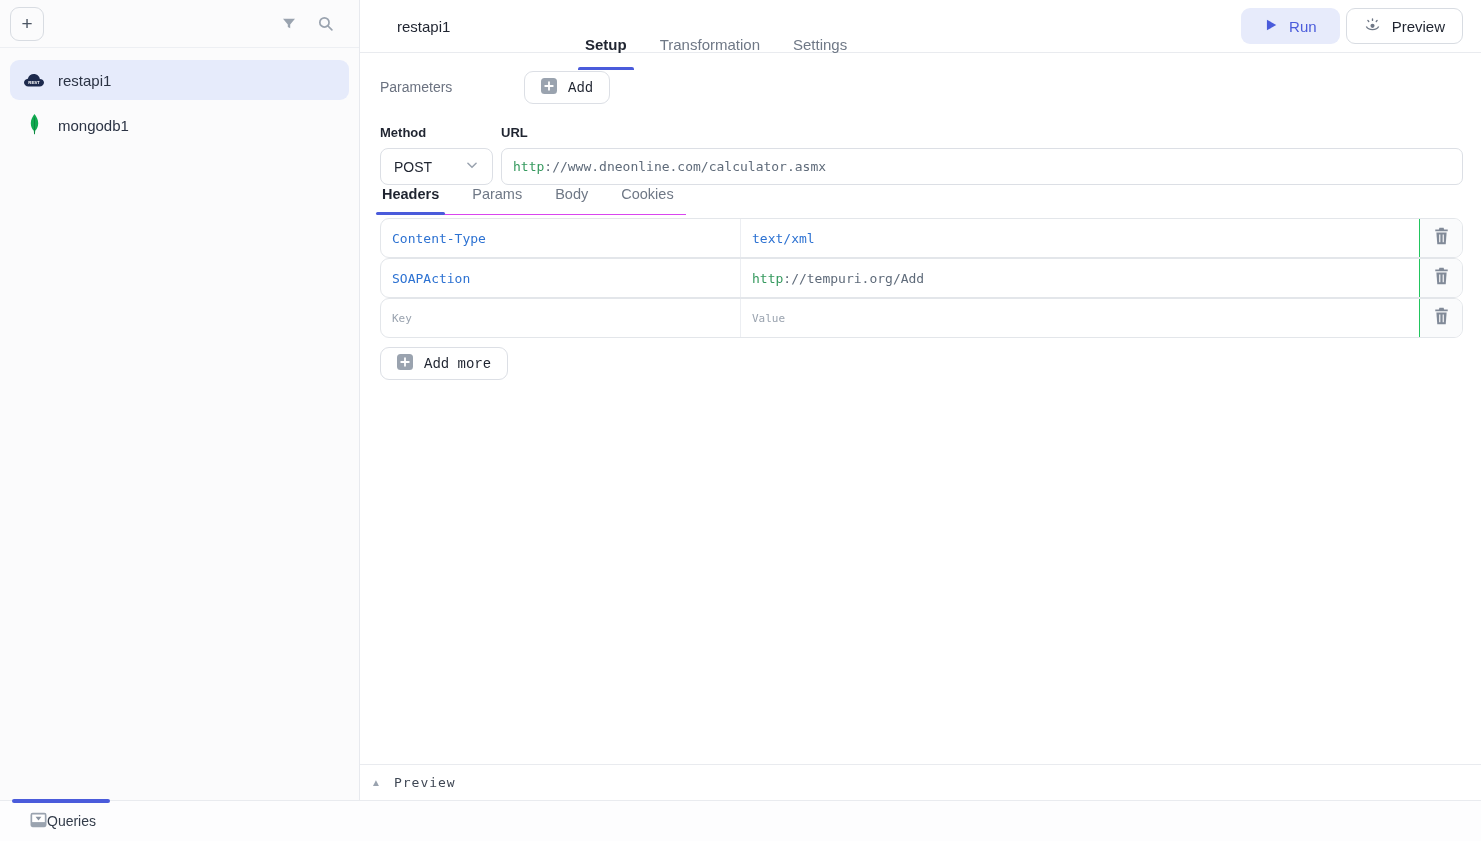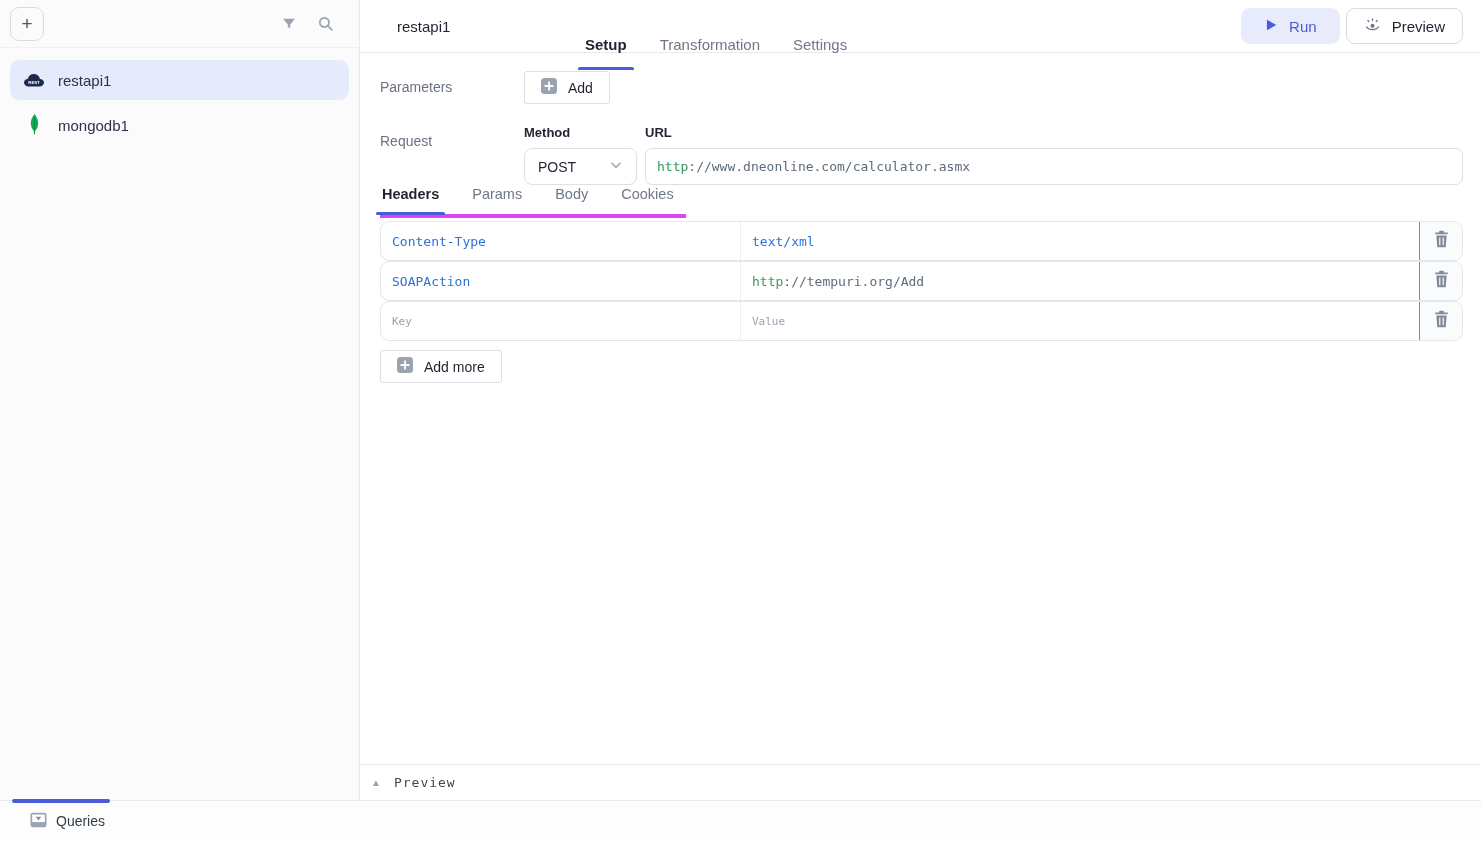--- a/index.html
+++ b/index.html
@@ -29,53 +29,53 @@
   .main-tab { font-size:15px; color:#6f7886; display:flex; align-items:center; position:relative; cursor:pointer; }
   .main-tab.active { color:#1f2430; font-weight:600; }
   .main-tab.active::after { content:""; position:absolute; bottom:0; left:-7px; right:-7px; height:3px; background:#4a5bdb; border-radius:2px 2px 0 0; }
   .header-actions { margin-left:auto; display:flex; gap:6px; }
   .run-btn { height:36px; padding:0 23px; background:#e7ebfb; border:none; border-radius:9px; color:#4a5bdb; font-size:15px; font-weight:500; font-family:inherit; display:flex; align-items:center; gap:11px; cursor:pointer;text-align:right; }
   .preview-btn { height:36px; padding:0 17px; background:#fff; border:1px solid #d8dce2; border-radius:9px; color:#1f2430; font-size:15px; font-weight:500; font-family:inherit; display:flex; align-items:center; gap:11px; cursor:pointer; }
 
   .content { flex:1; padding:18px 18px 0 20px; min-height:0; }
   .form-row { display:flex; }
   .row-label { width:144px; flex:0 0 144px; font-size:14px; color:#6b7280; padding-top:8px; }
-  .btn-light { display:inline-flex; align-items:center; gap:11px; height:33px; padding:0 16px; background:#fff; border:1px solid #dcdfe5; border-radius:3px; font-size:14px; color:#1f2430; font-family:Liberation Sans, sans-serif; cursor:pointer; }
+  .btn-light { display:inline-flex; align-items:center; gap:11px; height:33px; padding:0 16px; background:#fff; border:1px solid #dcdfe5; border-radius:9px; font-size:14px; color:#1f2430; font-family:Liberation Mono, monospace; cursor:pointer; }
   .request-row { margin-top:21px; }
   .request-fields { display:flex; gap:8px; flex:1; padding-right:0; }
   .field-col .field-label { display:block; font-size:13px; font-weight:700; color:#1f2430; margin-bottom:8px; }
   .url-col { flex:1; }
   .method-select { width:113px; height:37px; border:1px solid #dcdfe5; border-radius:8px; background:#fff; display:flex; align-items:center; justify-content:space-between; padding:0 13px; font-size:14px; color:#1f2430; cursor:pointer; }
   .url-field { height:37px; border:1px solid #dcdfe5; border-radius:7px; background:#fff; display:flex; align-items:center; padding:0 11px; font-family:"DejaVu Sans Mono", monospace; font-size:13px; cursor:text; }
   .code-green { color:#35995e; }
   .code-slate { color:#5f6b7a; }
   .code-blue  { color:#2d72d2; }
 
-  .section-tabs { display:inline-flex; gap:29px; border-bottom:4px solid #d946ef; padding-right:10px;justify-content:space-between; }
+  .section-tabs { display:inline-flex; gap:29px; border-bottom:1px solid #d946ef; padding-right:10px;justify-content:space-between; }
   .section-tab { font-size:14.5px; color:#6f7886; padding:0 2px 12px 2px; position:relative; cursor:pointer; }
   .section-tab.active { color:#1f2430; font-weight:600; }
   .section-tab.active::after { content:""; position:absolute; left:-4px; right:-4px; bottom:-1px; height:3px; background:#4a5bdb; border-radius:2px; }
 
   .kv-rows { margin-top:3px; display:flex; flex-direction:column; }
   .kv-row { width:1083px; height:40px; border:1px solid #e3e6ea; border-radius:9px; background:#fff; display:flex; overflow:hidden; }
   .kv-key { width:360px; flex:0 0 360px; border-right:1px solid #eceef2; display:flex; align-items:center; padding:0 11px; font-family:"DejaVu Sans Mono", monospace; font-size:13px; cursor:text; }
   .kv-value { flex:1; border-right:1px solid #22c55e; display:flex; align-items:center; padding:0 11px; font-family:"DejaVu Sans Mono", monospace; font-size:13px; cursor:text; }
   .kv-delete { width:42px; flex:0 0 42px; background:#fafbfc; display:flex; align-items:center; justify-content:center; cursor:pointer; }
   .kv-row input { border:none; outline:none; background:transparent; width:100%; font-family:"DejaVu Sans Mono", monospace; font-size:11px; color:#1f2430; }
   .kv-row input::placeholder { color:#9aa3af; }
   .add-more-wrap { margin-top:9px; }
 
   .preview-bar { height:36px; border-top:1px solid #e9ebef; display:flex; align-items:center; gap:13px; padding:0 11px; cursor:pointer; }
   .preview-bar .caret { color:#9aa3af; font-size:10px; }
   .preview-bar .pv-label { font-family:"DejaVu Sans Mono", monospace; font-size:13px; color:#3f4754; letter-spacing:1px; }
 
   
   .bottombar { height:41px; border-top:1px solid #e9ebef; background:#fdfdfe; display:flex; align-items:center; padding:0 30px; position:relative; }
   .bottombar-indicator { position:absolute; top:-2px; left:12px; width:98px; height:4px; background:#4a5bdb; border-radius:2px; }
-  .queries-tab { display:flex; align-items:center; gap:9px; font-size:14px; font-weight:500; color:#333c4a; cursor:pointer; }
+  .queries-tab { display:flex; align-items:center; font-size:14px; font-weight:500; color:#333c4a; cursor:pointer; }
 </style>
 </head>
 <body>
 
 <div class="app">
 
   <aside class="sidebar">
     <div class="sidebar-header">
       <button class="new-btn">+</button>
       <span class="spacer"></span>
@@ -155,21 +155,20 @@
                 <rect width="16" height="16" rx="3.5" fill="#9aa3af"></rect>
                 <path d="M8 4.2v7.6M4.2 8h7.6" stroke="#fff" stroke-width="1.8" stroke-linecap="round"></path>
               </svg>
           </span>
           <span>Add</span>
         </button>
       </div>
 
       
       <div class="form-row request-row">
-        <span class="row-label">Request</span>
         <div class="request-fields">
           <div class="field-col">
             <label class="field-label">Method</label>
             <div class="method-select">
               <span>POST</span>
               <span>
                 <svg width="14" height="14" viewBox="0 0 24 24" fill="none" stroke="#9aa3af" stroke-width="2.6" stroke-linecap="round" stroke-linejoin="round">
                     <path d="M5 9l7 7 7-7"></path>
                   </svg>
               </span>

